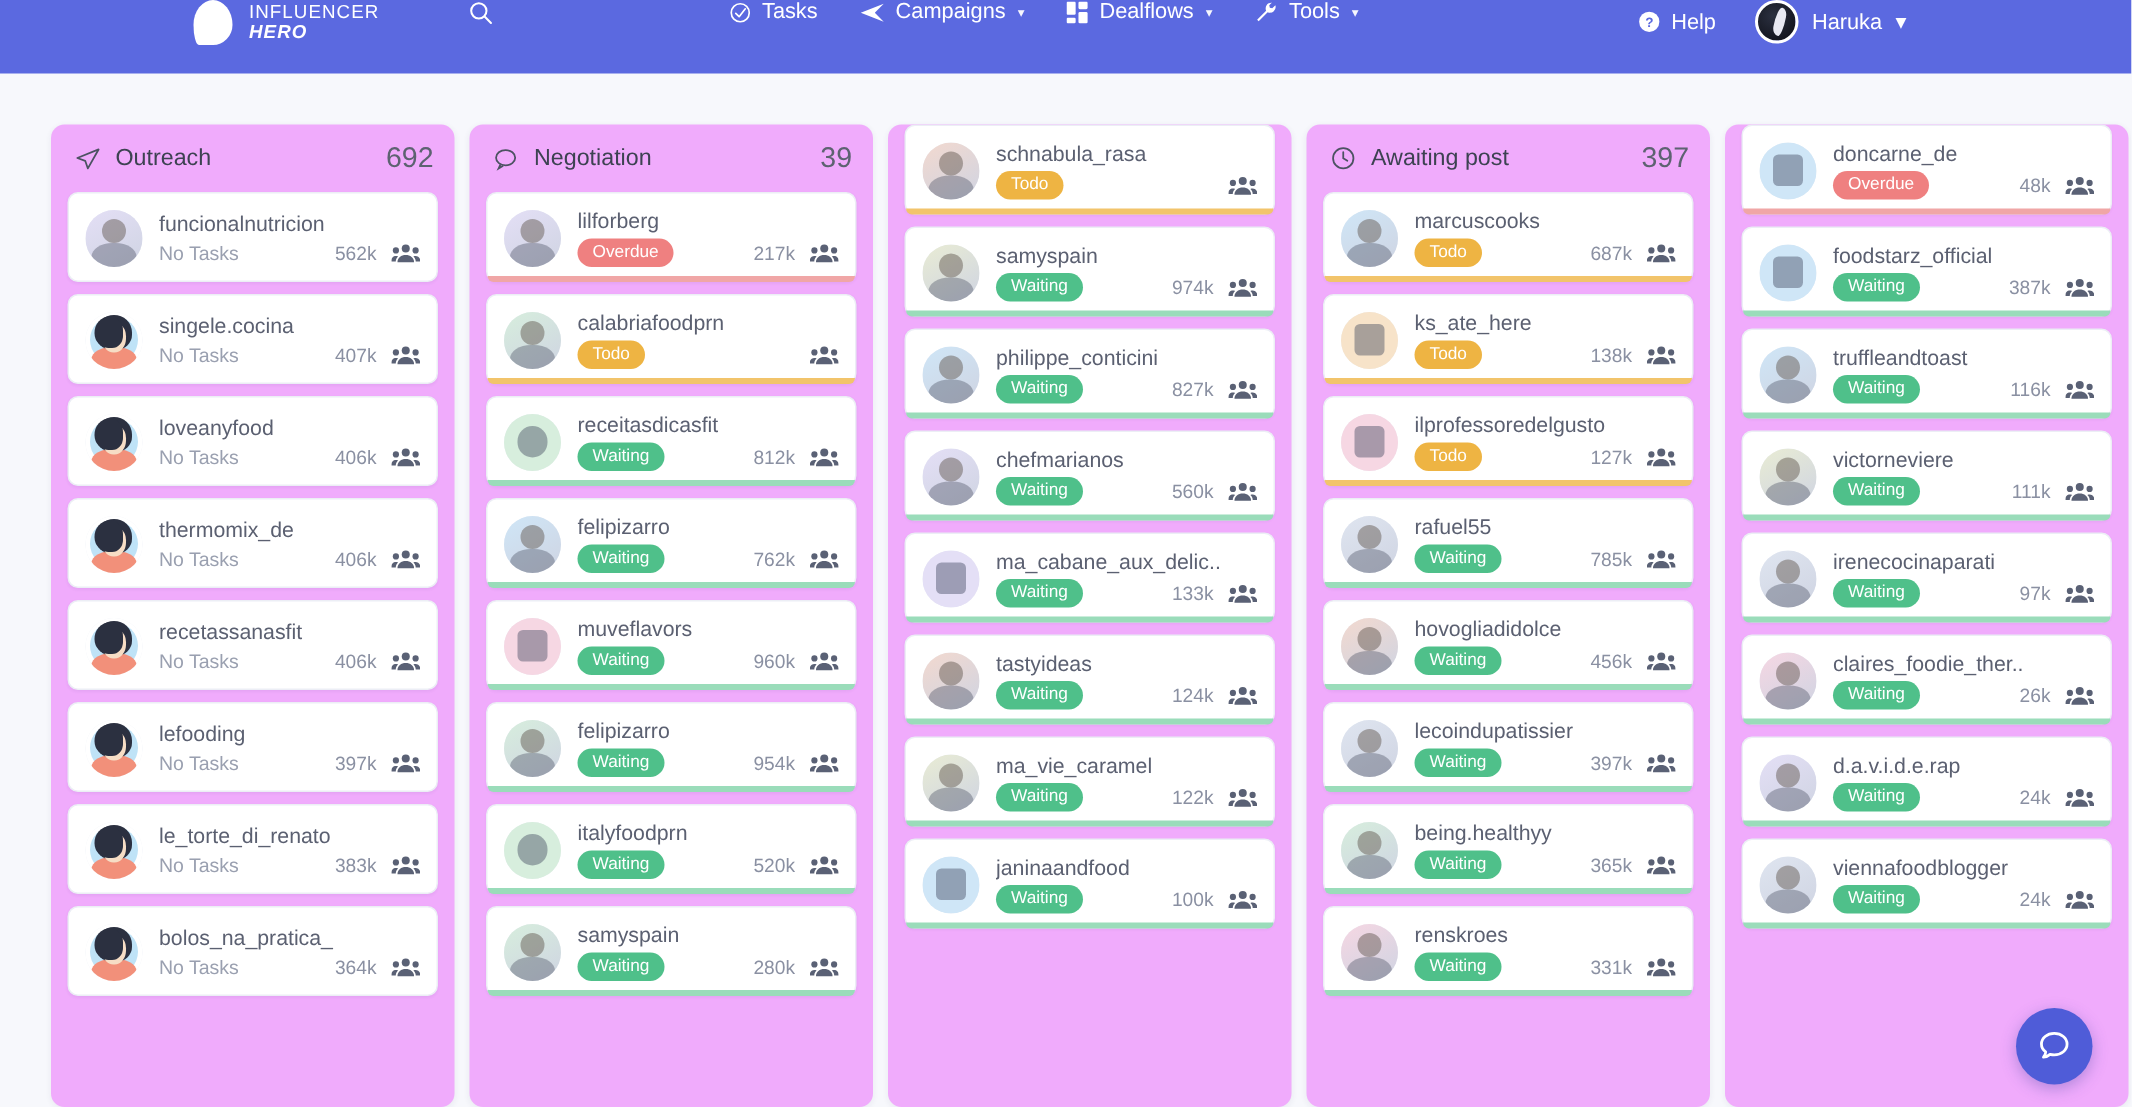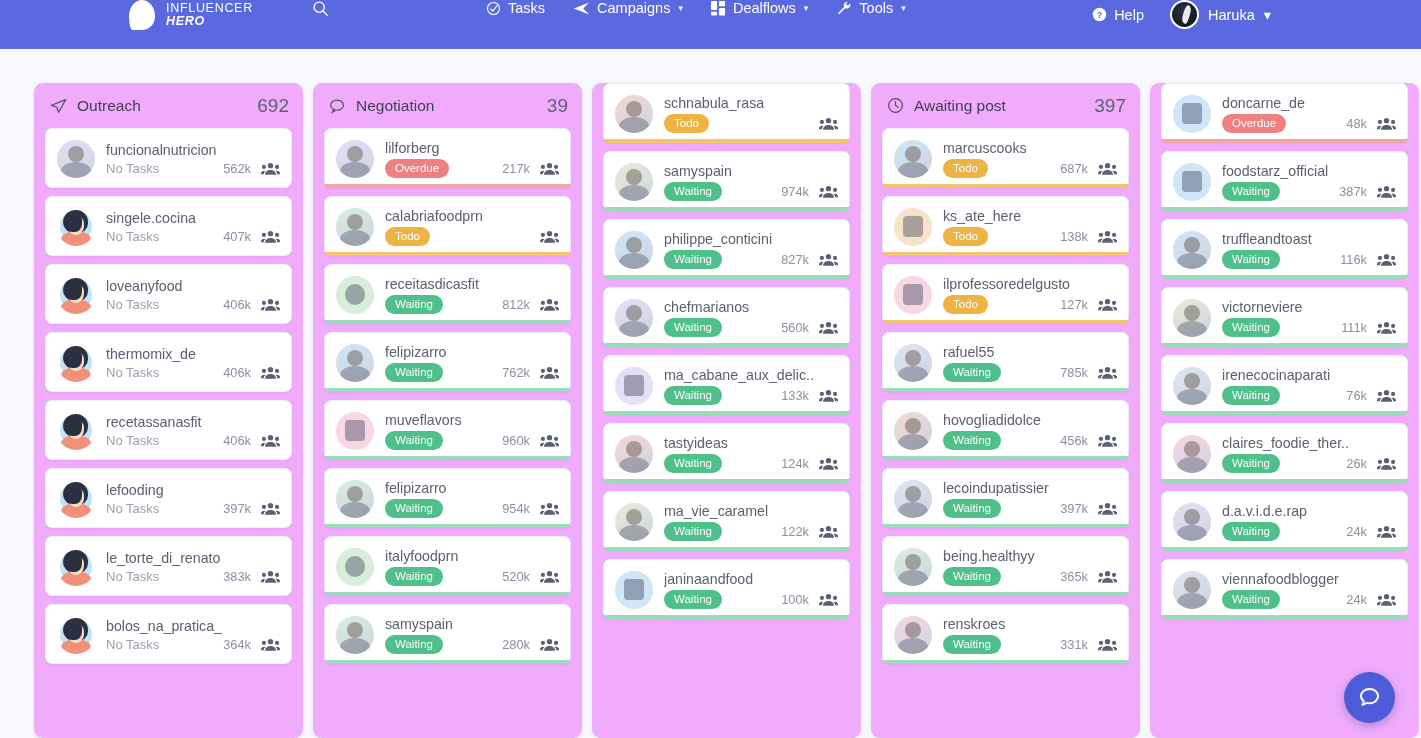--- a/index.html
+++ b/index.html
@@ -1258,21 +1258,21 @@
               <div class="face" style="background:linear-gradient(150deg,#dfe5f0 0%,#cfd4e2 100%)">
                 <div style="position:absolute;left:28%;top:16%;width:44%;height:44%;border-radius:50%;background:rgba(90,80,70,.45)"></div>
                 <div style="position:absolute;left:10%;top:58%;width:80%;height:52%;border-radius:46% 46% 0 0;background:rgba(70,75,95,.38)"></div>
               </div>
             </div>
             <div class="card-body">
               <div class="uname">irenecocinaparati</div>
               <div class="card-meta">
                 <span class="badge waiting">Waiting</span>
                 <span class="spacer"></span>
-                <span class="followers">76k</span>
+                <span class="followers">97k</span>
                 <span class="grp-icon">
                   <svg width="19" height="14" viewBox="0 0 22 15" fill="#5a6175">
                     <circle cx="11" cy="3.6" r="3.1"></circle>
                     <path d="M4.6 14.2c0-3.6 2.9-5.6 6.4-5.6s6.4 2 6.4 5.6z"></path>
                     <circle cx="3.4" cy="5.1" r="2.4"></circle>
                     <path d="M-.3 13.6c0-2.7 1.7-4.2 3.7-4.2 .6 0 1.2.1 1.7.4C4 10.8 3.3 12.1 3.3 13.6z"></path>
                     <circle cx="18.6" cy="5.1" r="2.4"></circle>
                     <path d="M22.3 13.6c0-2.7-1.7-4.2-3.7-4.2-.6 0-1.2.1-1.7.4 1.1 1 1.8 2.3 1.8 3.8z"></path>
                   </svg>
                 </span>

